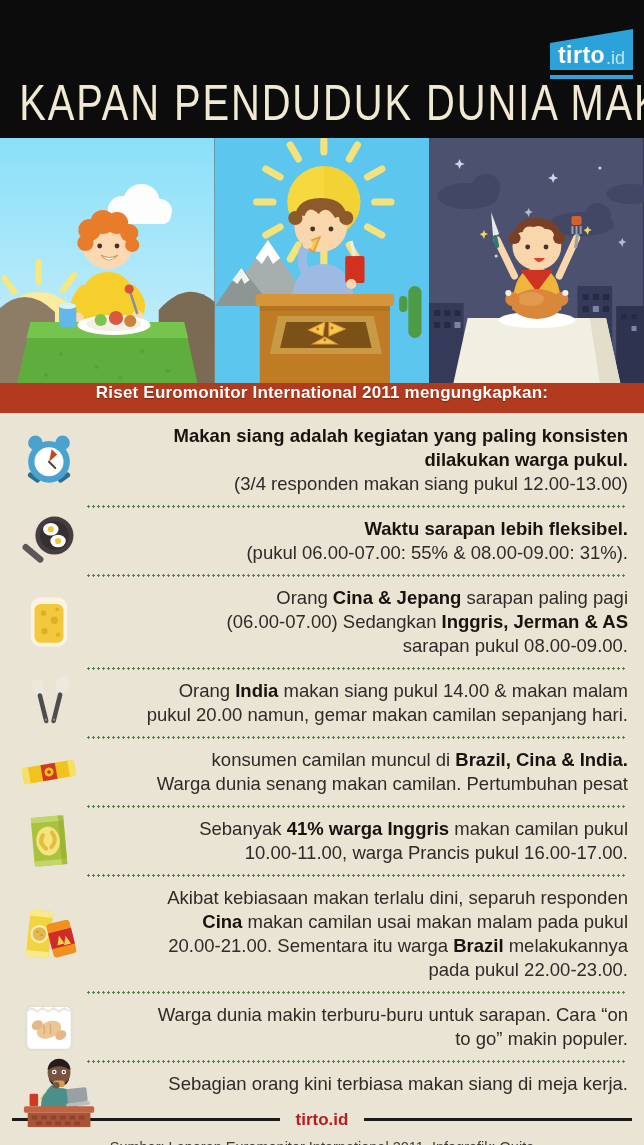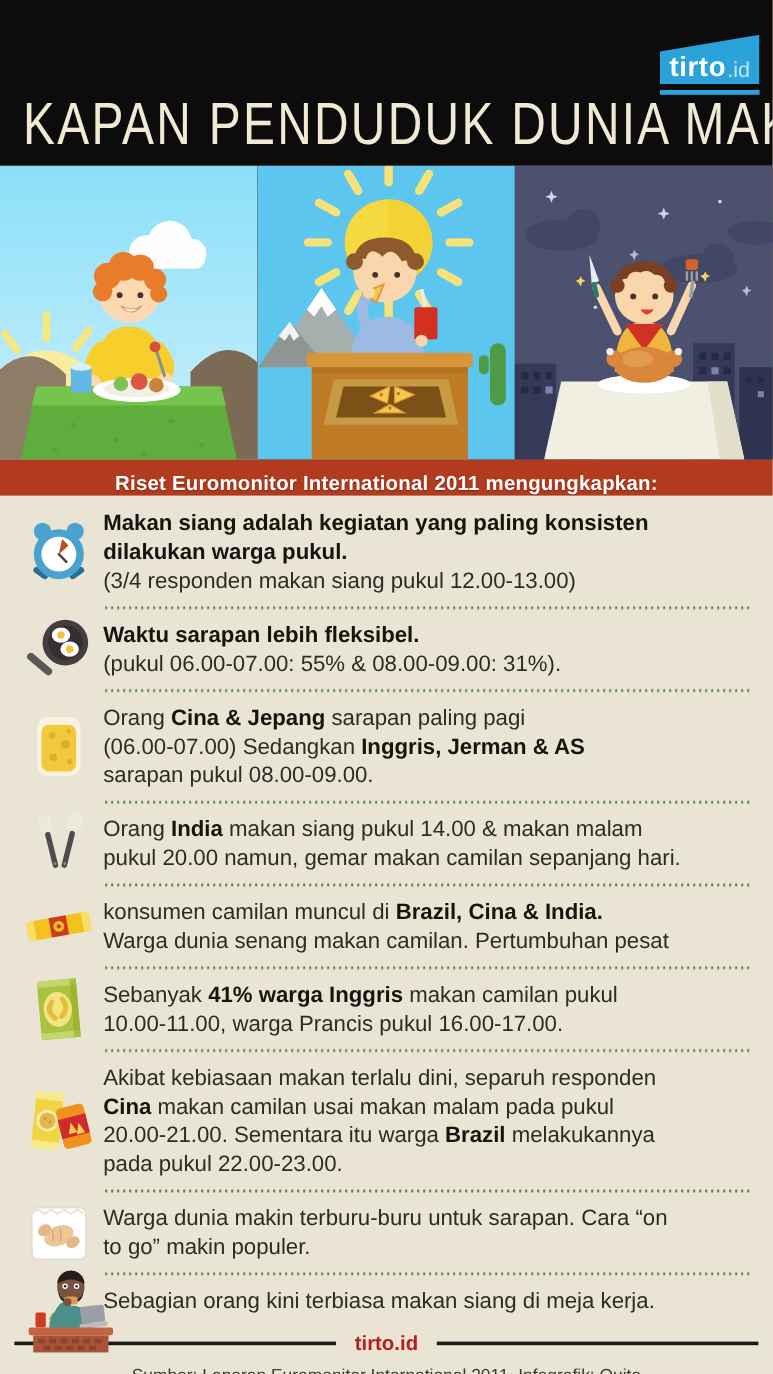--- a/index.html
+++ b/index.html
@@ -28,35 +28,35 @@
   }
   .title .tstretch{display:inline-block;transform:scale(.95,1.18);transform-origin:center bottom;}
 
   
   .scenes{display:flex;height:245px;background:#0c0c0c;}
   .scenes svg{flex:1 1 0;width:33.4%;height:245px;display:block;}
 
   
   .banner{
     height:30px;background:#B23B1F;color:#fff;
-    display:flex;align-items:flex-end;justify-content:center;
+    display:flex;align-items:flex-start;justify-content:center;
     font-size:17px;font-weight:700;letter-spacing:.2px;
     text-shadow:0 1px 1px rgba(60,10,0,.45);
   }
 
   
   .facts{padding-top:4px;}
   .fact{position:relative;padding:7px 16px 7px 86px;}
   .fact-icon{
     position:absolute;left:20px;top:50%;transform:translateY(-50%);
     width:58px;height:58px;display:flex;align-items:center;justify-content:center;
   }
   .fact-icon svg{width:100%;height:100%;}
   .fact-icon.hang{top:-16px;transform:none;height:82px;width:76px;left:22px;z-index:2;}
-  .fact-text{font-size:18.5px;line-height:24px;color:#2E2A27;}
+  .fact-text{font-size:18.5px;line-height:24px;color:#2E2A27;text-align:right;}
   .fact-text b{font-weight:700;color:#17130f;}
   .sep{
     height:3px;margin:2px 18px 2px 86px;
     background-image:radial-gradient(circle,#55804E 1.1px,transparent 1.3px);
     background-size:5px 3px;background-repeat:repeat-x;background-position:left center;
   }
 
   
   .footer{position:relative;padding:8px 12px 0;z-index:1;}
   .brand-row{display:flex;align-items:center;gap:16px;}

